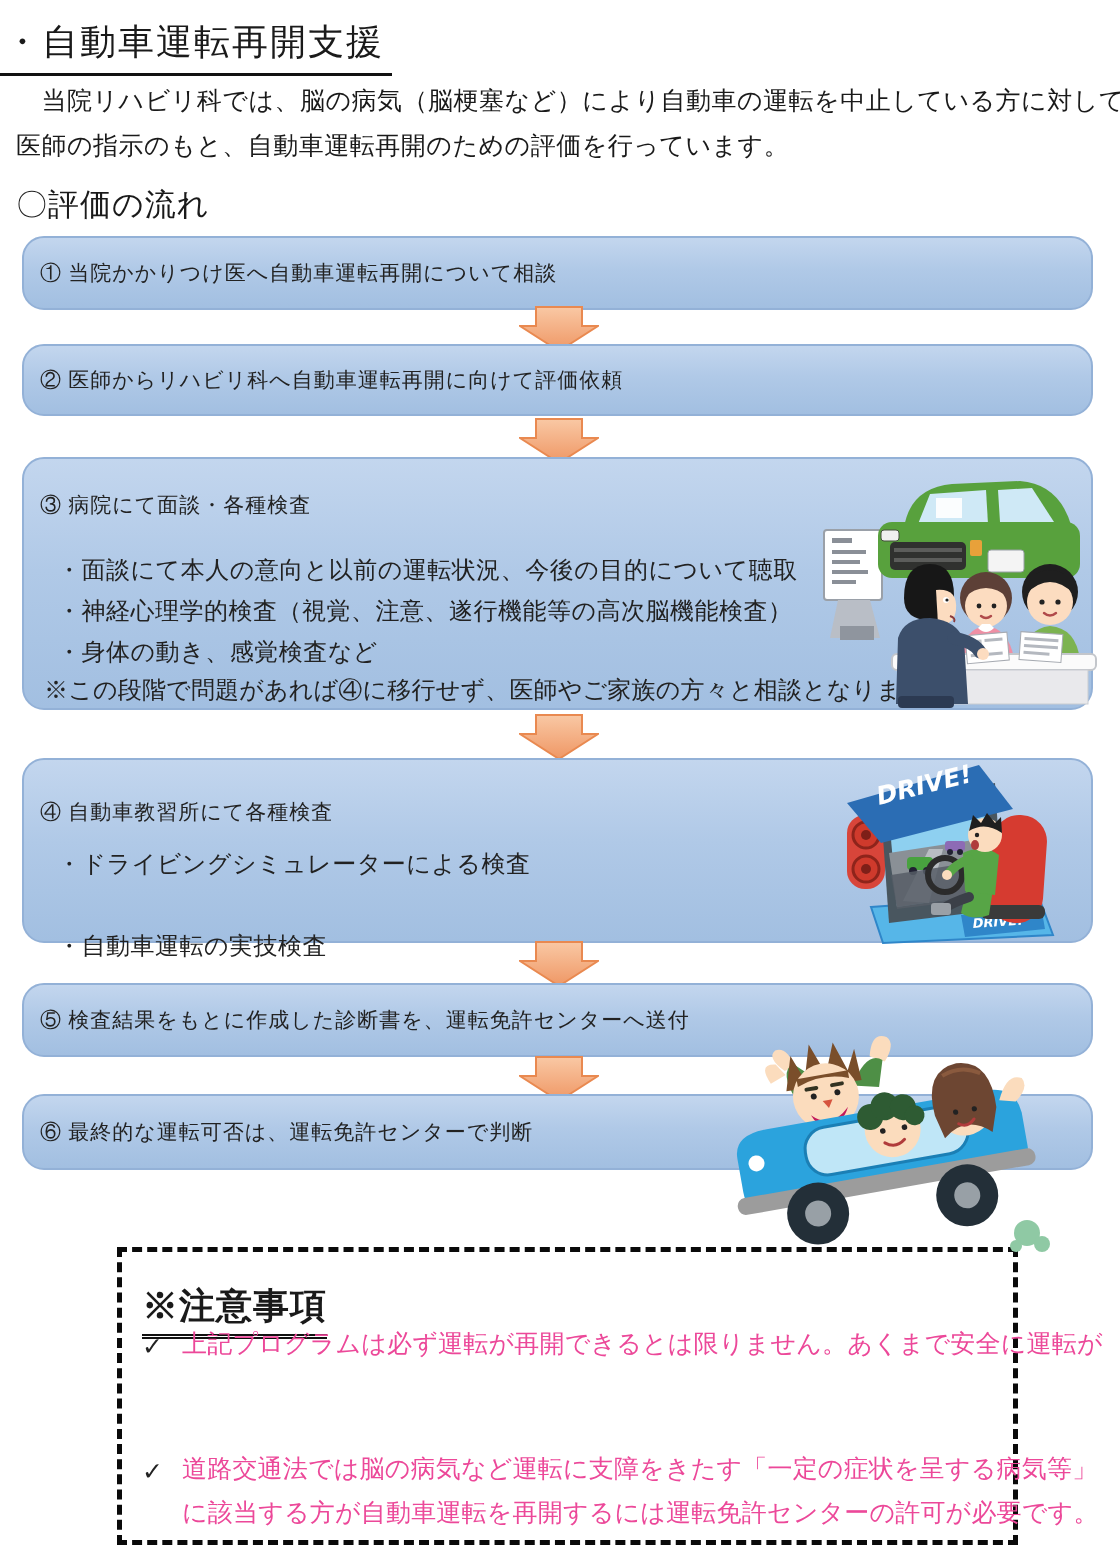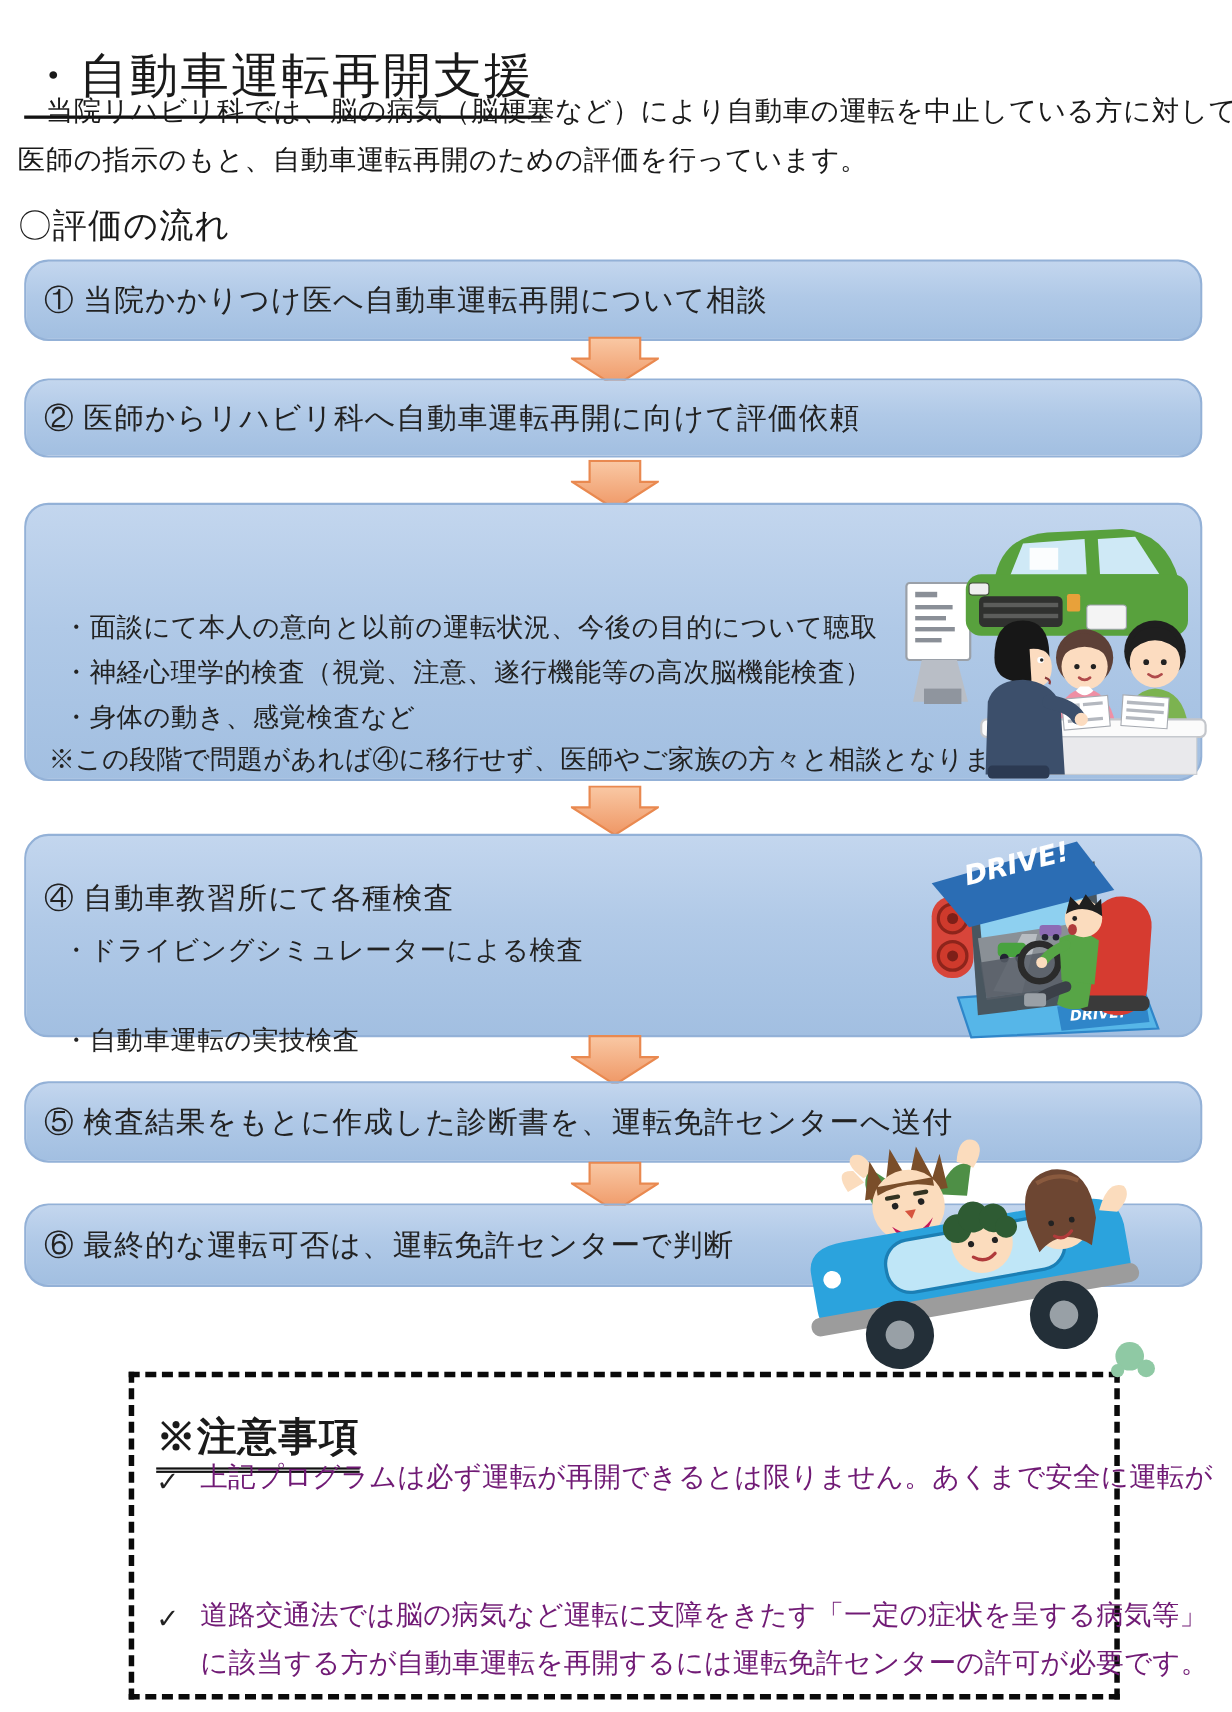--- a/index.html
+++ b/index.html
@@ -1,40 +1,40 @@
 <!DOCTYPE html>
 <html><head>
 <meta charset="utf-8">
 <style>
   html,body{margin:0;padding:0;background:#fff;}
   #page{position:relative;width:1120px;height:1556px;background:#fff;overflow:hidden;
         font-family:"Liberation Serif","DejaVu Serif",serif;color:#1a1a1a;}
   .abs{position:absolute;}
   
-  .doc-title{left:22px;top:18px;font-size:44px;letter-spacing:2px;padding:0 8px 6px 4px;
-             border-bottom:3px solid #111;white-space:nowrap;margin-top:22px;}
+  .doc-title{left:0;top:18px;font-size:36px;letter-spacing:2px;padding:0 8px 6px 4px;
+             border-bottom:3px solid #111;white-space:nowrap;}
   .intro-line{left:16px;font-size:25px;letter-spacing:.5px;white-space:nowrap;}
   .flow-heading{left:16px;top:184px;font-size:31px;letter-spacing:1px;}
   
   .step-box{left:22px;width:1071px;border:2px solid #93b1d7;border-radius:22px;
             background:linear-gradient(180deg,#c3d6ee 0%,#b0c9e7 45%,#a2bfe1 100%);
             box-sizing:border-box;}
-  .step-label{position:absolute;left:16px;font-size:27px;letter-spacing:1px;white-space:nowrap;color:#222;}
+  .step-label{position:absolute;left:16px;font-size:21px;letter-spacing:1px;white-space:nowrap;color:#222;}
   .v-center{top:50%;transform:translateY(-50%);}
   .step-bullet{position:absolute;left:33px;font-size:24px;letter-spacing:.5px;white-space:nowrap;color:#222;}
   .step-note{position:absolute;left:20px;font-size:24px;letter-spacing:.2px;white-space:nowrap;color:#222;}
   
   .flow-arrow{left:519px;width:80px;height:46px;}
   
   .notes-box{left:117px;top:1247px;width:901px;height:298px;border:5px dashed #0a0a0a;box-sizing:border-box;z-index:5;}
   .notes-heading{position:absolute;left:20px;top:30px;font-size:36px;font-weight:bold;letter-spacing:1px;
                  padding-bottom:3px;border-bottom:5px double #111;}
   .check-glyph{position:absolute;left:20px;width:30px;font-size:25px;
                font-family:"DejaVu Sans","Liberation Sans",sans-serif;color:#222;}
-  .note-line{position:absolute;left:60px;font-size:25px;letter-spacing:.2px;line-height:44px;white-space:nowrap;color:#701a75;}
+  .note-line{position:absolute;left:60px;font-size:25px;letter-spacing:.2px;line-height:44px;white-space:nowrap;color:#ec4899;}
   .illu{z-index:3;}
   .car-illu{z-index:7;}
   svg text{font-family:"DejaVu Sans","Liberation Sans",sans-serif;}
 </style>
 </head>
 <body>
 
 <div id="page">
 
   <div class="abs doc-title">・自動車運転再開支援</div>
@@ -60,20 +60,21 @@
 
   <div class="abs step-box" style="top:344px;height:72px;">
     <div class="step-label v-center">② 医師からリハビリ科へ自動車運転再開に向けて評価依頼</div>
   </div>
 
   <svg class="abs flow-arrow" style="top:418px;" viewBox="0 0 80 46">
     <polygon points="17,1 63,1 63,20 79,20 40,45 1,20 17,20" fill="url(#ag)" stroke="#e98950" stroke-width="2"></polygon>
   </svg>
 
   <div class="abs step-box" style="top:457px;height:253px;">
+    <div class="step-label" style="top:32px;">③ 病院にて面談・各種検査</div>
     <div class="step-bullet" style="top:95px;">・面談にて本人の意向と以前の運転状況、今後の目的について聴取</div>
     <div class="step-bullet" style="top:136px;">・神経心理学的検査（視覚、注意、遂行機能等の高次脳機能検査）</div>
     <div class="step-bullet" style="top:177px;">・身体の動き、感覚検査など</div>
     <div class="step-note" style="top:215px;">※この段階で問題があれば④に移行せず、医師やご家族の方々と相談となります。</div>
   </div>
 
   <svg class="abs illu" style="left:818px;top:470px;" width="280" height="238" viewBox="0 0 280 238">
 
     <g>
       <rect x="6" y="60" width="58" height="70" rx="3" fill="#fff" stroke="#9aa0a8" stroke-width="2"></rect>

